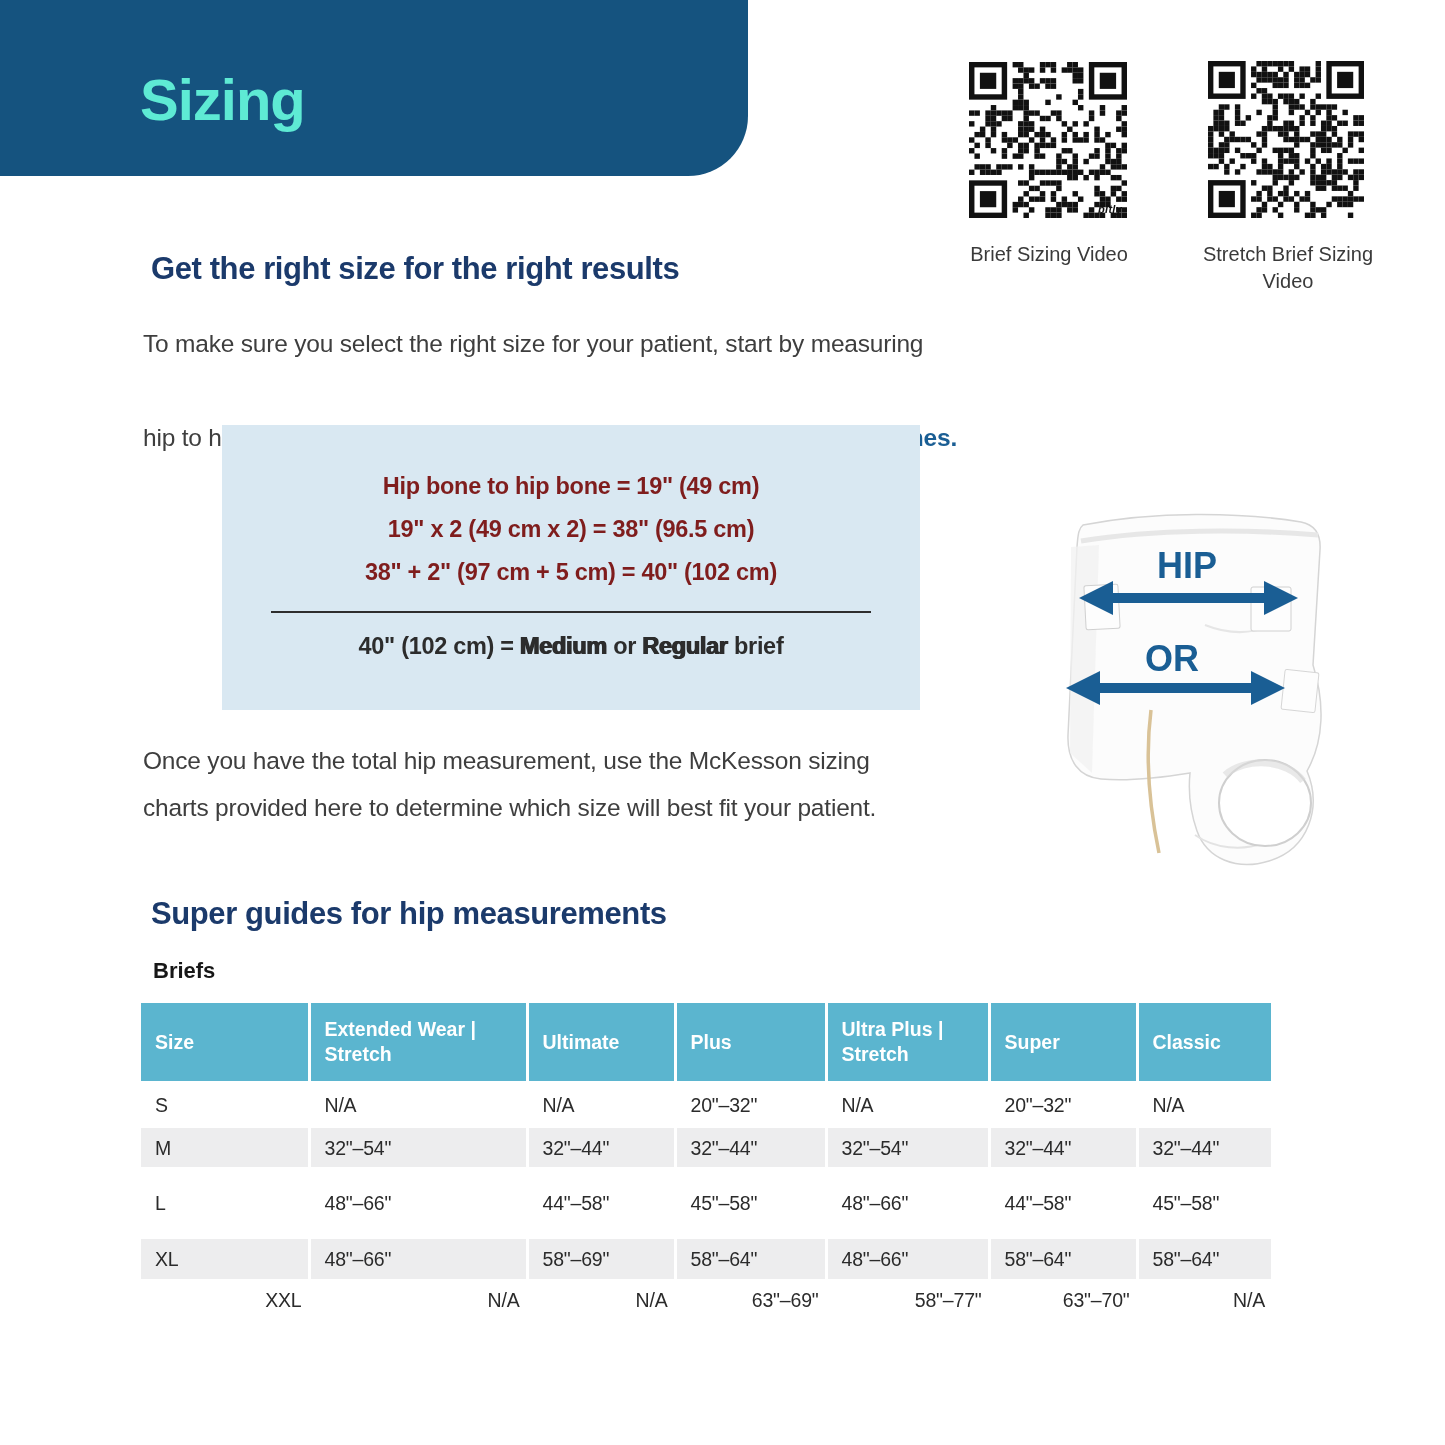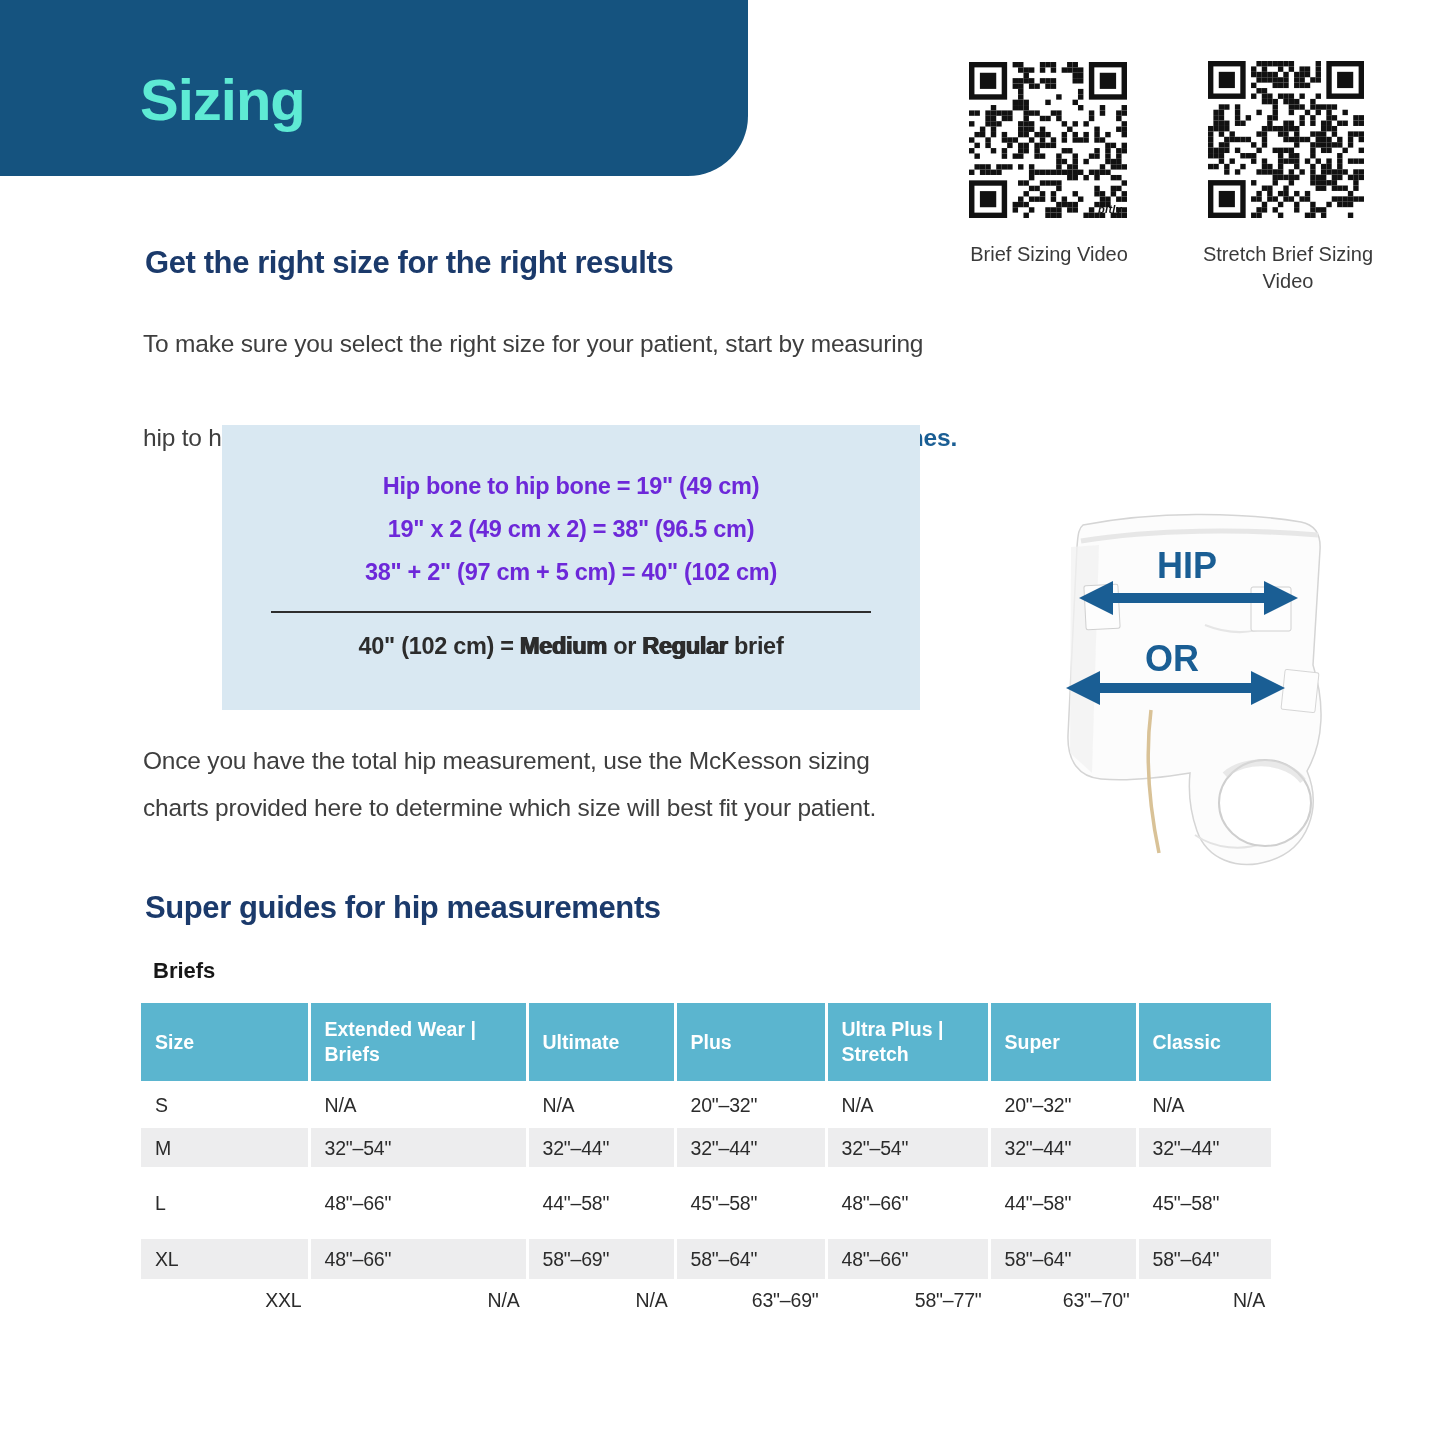--- a/index.html
+++ b/index.html
@@ -21,33 +21,33 @@
   .qr-box svg{display:block;width:100%;height:100%;}
   .qr-label{
     position:absolute;text-align:center;font-size:20px;line-height:27px;color:#3a3a3a;
   }
   .bitly{
     position:absolute;left:1098px;top:203px;font-size:11px;font-style:italic;
     font-weight:bold;color:#111;letter-spacing:.3px;
   }
   
   .h-navy{
-    position:absolute;margin:2px;color:#1b3a6b;font-weight:bold;font-size:31px;letter-spacing:-.4px;
+    position:absolute;margin:8px;color:#1b3a6b;font-weight:bold;font-size:31px;letter-spacing:-.4px;
   }
   .para{
     position:absolute;font-size:24.5px;line-height:47px;color:#3e3e3e;
     letter-spacing:-.2px;white-space:pre-line;
   }
   .bold-blue{color:#1a5e94;font-weight:bold;}
   
   .calc-box{
     position:absolute;left:222px;top:425px;width:698px;height:285px;
     background:#d9e8f2;text-align:center;
   }
-  .calc-lines{padding-top:40px;font-size:23.5px;font-weight:bold;color:#6d28d9;line-height:43px;letter-spacing:-.3px;}
+  .calc-lines{padding-top:40px;font-size:23.5px;font-weight:bold;color:#7f1d1d;line-height:43px;letter-spacing:-.3px;}
   .calc-divider{width:600px;margin:17px auto 0 auto;border:none;border-top:2px solid #2e2e2e;}
   .calc-result{margin-top:20px;font-size:23.5px;font-weight:bold;color:#2c2c2c;letter-spacing:-.3px;}
   .xbold{text-shadow:.7px 0 currentColor,-.7px 0 currentColor;}
   
   .brief-fig{position:absolute;left:1035px;top:505px;width:310px;height:380px;}
   .brief-fig svg{display:block;width:100%;height:100%;}
   
   .tbl-wrap{position:absolute;left:141px;top:1003px;width:1130px;}
   table.sizing{border-collapse:collapse;table-layout:fixed;width:1130px;}
   table.sizing th{
@@ -760,21 +760,21 @@
           <col style="width:148px">
         <col style="width:151px">
           <col style="width:163px">
           <col style="width:148px">
           <col style="width:134px">
       </colgroup>
       <thead>
         <tr>
           <th>Size</th>
           <th>Extended Wear |
-Briefs</th>
+Stretch</th>
           <th>Ultimate</th>
           <th>Plus</th>
           <th>Ultra Plus |
 Stretch</th>
           <th>Super</th>
           <th>Classic</th>
         </tr>
       </thead>
       <tbody>
         <tr class="h47">

